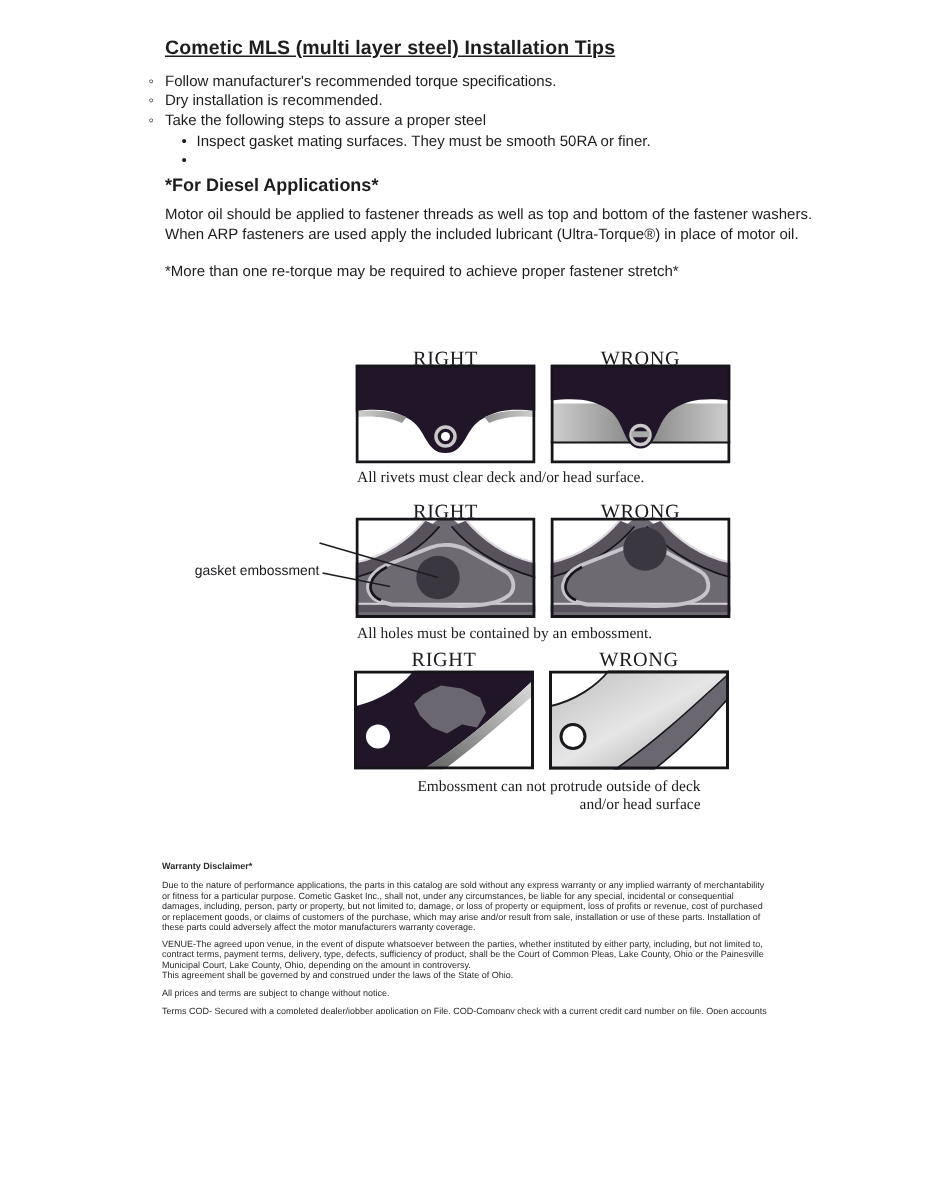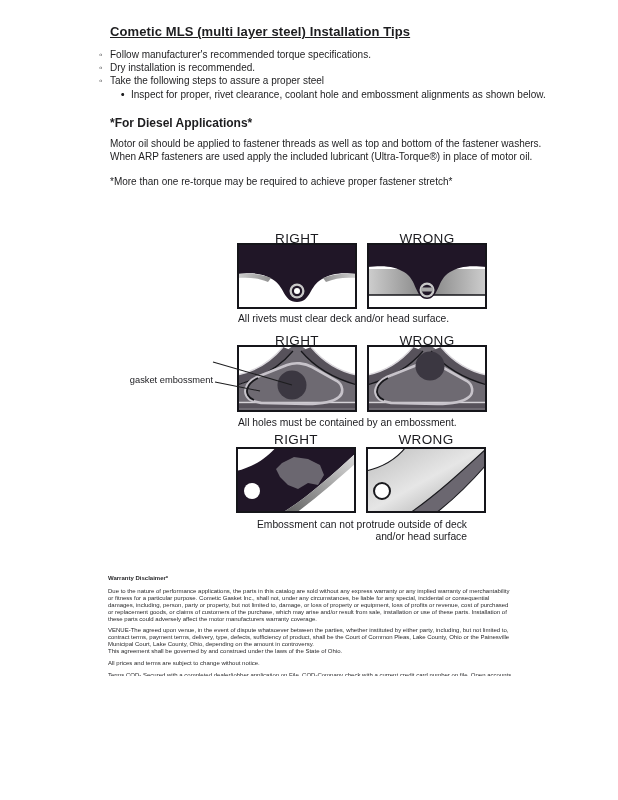--- a/index.html
+++ b/index.html
@@ -10,21 +10,21 @@
   .title{font-size:13px;font-weight:bold;text-decoration:underline;margin:0 0 9px 0;letter-spacing:.1px;}
   ul.tips{list-style:none;margin:0 0 0 -11px;padding:0;font-size:10px;line-height:13.2px;}
   ul.tips>li{position:relative;padding-left:11px;}
   ul.tips>li .odot{position:absolute;left:0;top:0;font-size:10px;}
   ul.subtips{list-style:none;margin:0 0 0 11px;padding:0;}
   ul.subtips>li{position:relative;padding-left:10px;}
   ul.subtips>li .fdot{position:absolute;left:0;top:0;font-size:10px;}
   .diesel-h{font-size:12px;font-weight:bold;margin:15px 0 7px 0;}
   .para{font-size:10px;line-height:13.2px;margin:0 0 12px 0;}
   
-  .dset{position:absolute;width:252px;}
+  .dset{position:absolute;width:252px;font-family:Liberation Serif, serif;}
   .dlabels{display:flex;width:252px;}
   .dlabels span{display:inline-block;width:120px;text-align:center;font-size:13.5px;
                 letter-spacing:.4px;color:#1b1b1f;}
   .dlabels span.wl{margin-left:10px;}
   .panel{position:absolute;display:block;}
   .pA{left:0;} .pB{left:130px;}
   .s1 .panel{top:12px;} .s2 .panel{top:12px;} .s3 .panel{top:15px;}
   .dcaption{position:absolute;left:1px;font-size:10.3px;line-height:11.5px;color:#1b1b1f;white-space:nowrap;text-align:right;}
   .s1 .dcaption{top:82px;} .s2 .dcaption{top:84px;} .s3 .dcaption{top:87px;white-space:normal;width:230px;}
   
@@ -44,22 +44,22 @@
 
 <div class="page">
 
   <div class="content">
     <h1 class="title">Cometic MLS (multi layer steel) Installation Tips</h1>
     <ul class="tips">
       <li><span class="odot">◦</span><span>Follow manufacturer's recommended torque specifications.</span></li>
       <li><span class="odot">◦</span><span>Dry installation is recommended.</span></li>
       <li><span class="odot">◦</span><span>Take the following steps to assure a proper steel</span>
         <ul class="subtips">
+          <li><span class="fdot">•</span><span>Inspect gasket mating surfaces.  They must be smooth 50RA or finer.</span></li>
           <li><span class="fdot">•</span></li>
-          <li><span class="fdot">•</span><span>Inspect for proper, rivet clearance, coolant hole and embossment alignments as shown below.</span></li>
         </ul>
       </li>
     </ul>
     <div class="diesel-h">*For Diesel Applications*</div>
     <p class="para">Motor oil should be applied to fastener threads as well as top and bottom of the fastener washers. When ARP fasteners are used apply the included lubricant (Ultra-Torque®) in place of motor oil.</p>
     <p class="para">*More than one re-torque may be required to achieve proper fastener stretch*</p>
   </div>
 
   <div class="dset s1" style="left:237px;top:231px;">
     <div class="dlabels">

